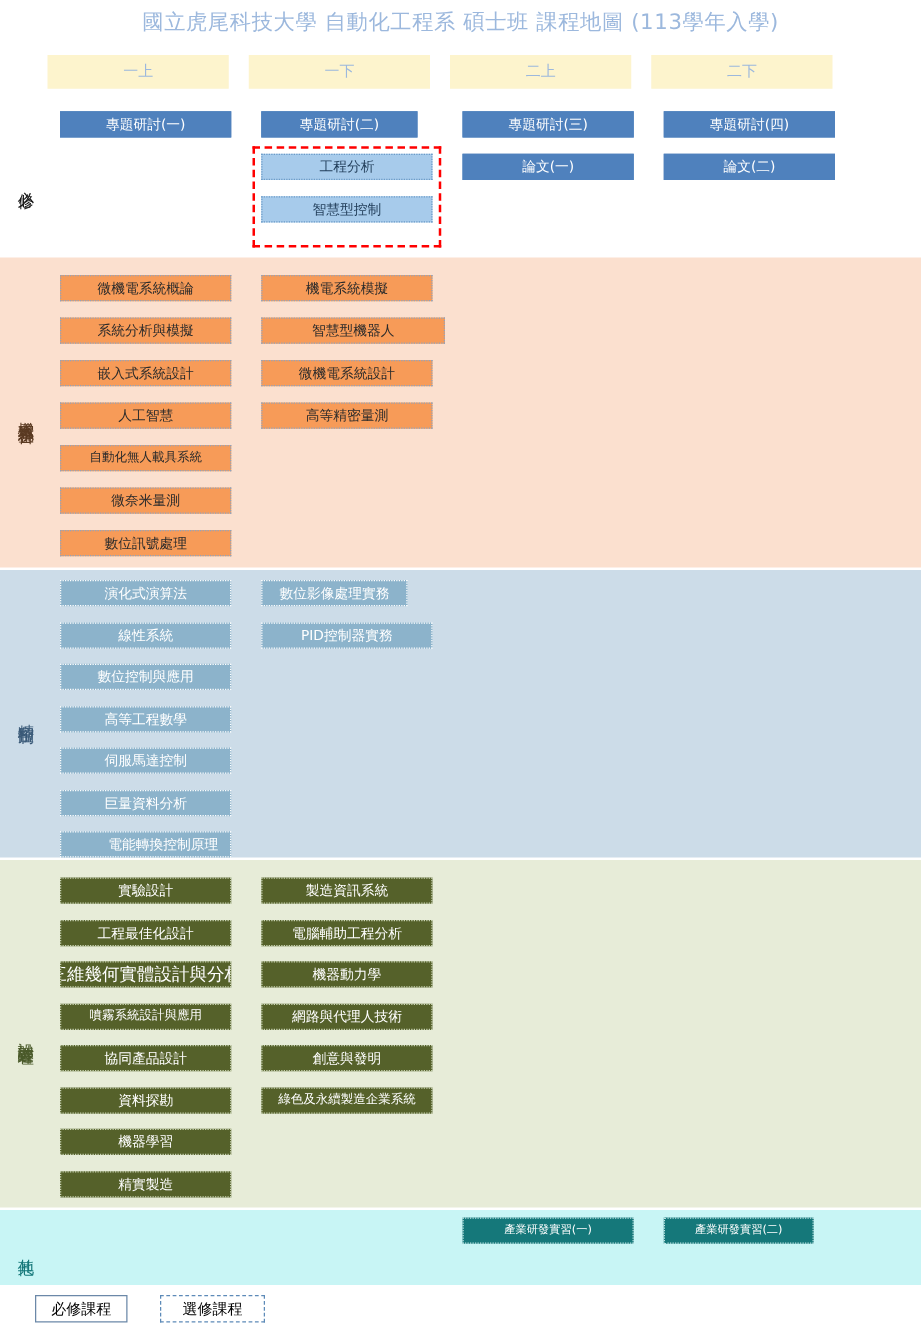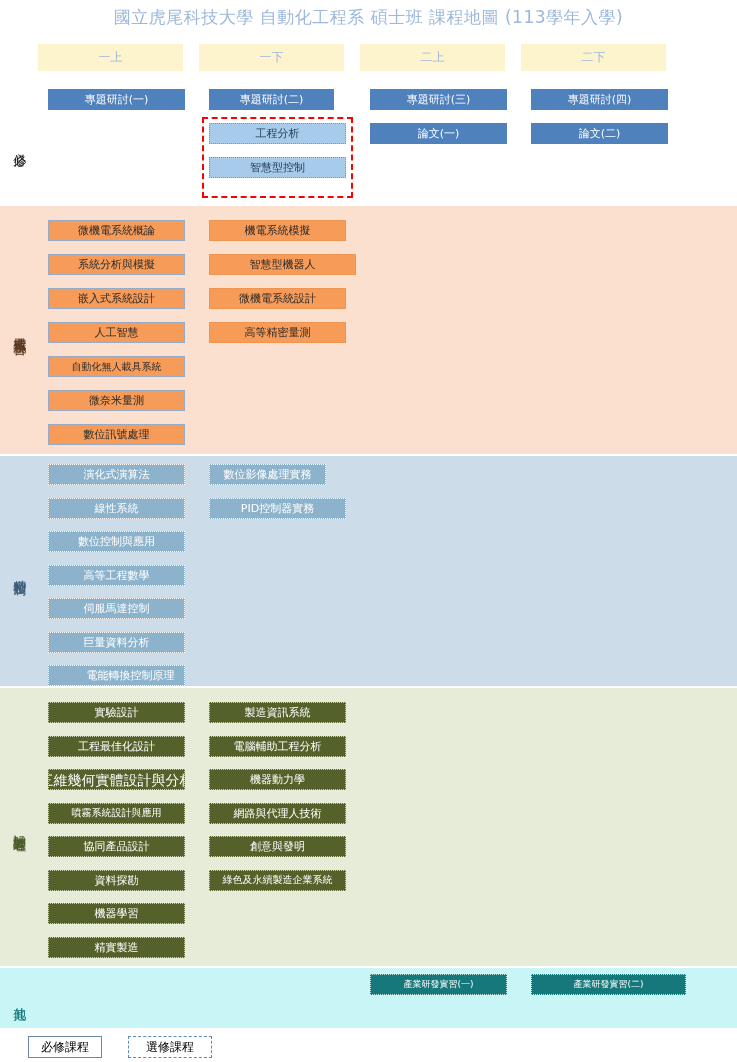--- a/index.html
+++ b/index.html
@@ -303,21 +303,21 @@
     <div class="box elec-olive" style="left: 209px; width: 137px; top: 869.5px;">
       <span style="font-size: 10px;">綠色及永續製造企業系統</span>
     </div>
     <div class="band band-cyan" style="top: 968px; height: 60px;"></div>
     <div class="rail" style="top: 968px; height: 60px;">
       <div class="rail-text" style="color: rgb(21, 120, 122);">其他</div>
     </div>
     <div class="box elec-teal" style="left: 370px; width: 137px; top: 974px;">
       <span style="font-size: 9px;">產業研發實習(一)</span>
     </div>
-    <div class="box elec-teal" style="left: 531px; width: 155px; top: 974px;">
+    <div class="box elec-teal" style="left: 531px; width: 120px; top: 974px;">
       <span style="font-size: 9px;">產業研發實習(二)</span>
     </div>
     <div class="red-group" style="left: 202px; top: 117px; width: 151px; height: 81px;"></div>
   </div>
 
 <div id="legend-layer">
     <div class="legend-item legend-required" style="left: 28px; top: 1036px; width: 74px;">
       <span>必修課程</span>
     </div>
     <div class="legend-item legend-elective" style="left: 128px; top: 1036px; width: 84px;">

